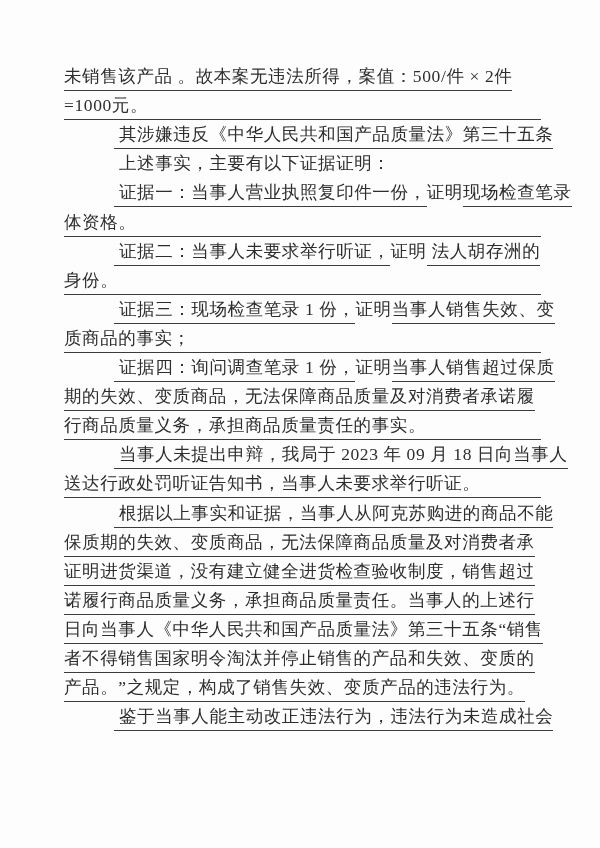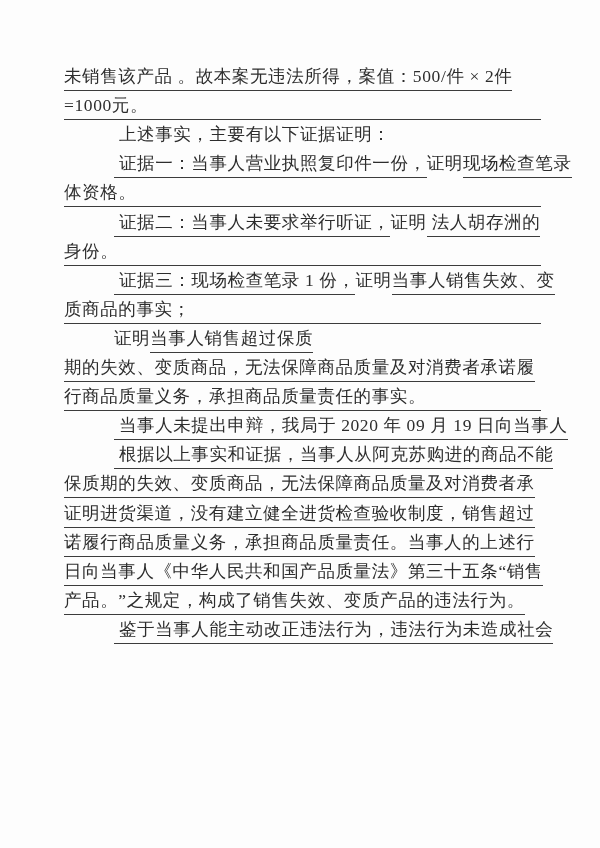--- a/index.html
+++ b/index.html
@@ -48,32 +48,35 @@
     border-bottom: 1.4px solid #3c3c3c;
   }
 </style>
 </head>
 <body>
 
 <div class="page">
   <div class="doc">
       <div class="line"><span class="seg u">未销售该产品 。故本案无违法所得，案值：500/件 × 2件</span></div>
       <div class="line"><span class="seg u">=1000元。</span><span class="fillseg"></span></div>
+      <div class="line"><span class="ind"></span><span class="seg u"> 其涉嫌违反《中华人民共和国产品质量法》第三十五条</span></div>
       <div class="line"><span class="ind"></span><span class="seg"> 上述事实，主要有以下证据证明：</span></div>
       <div class="line"><span class="ind"></span><span class="seg u"> 证据一：当事人营业执照复印件一份，</span><span class="seg">证明</span><span class="seg u">现场检查笔录</span></div>
       <div class="line"><span class="seg u">体资格。</span><span class="fillseg"></span></div>
       <div class="line"><span class="ind"></span><span class="seg u"> 证据二：当事人未要求举行听证，</span><span class="seg">证明</span><span class="seg u"> 法人胡存洲的</span></div>
       <div class="line"><span class="seg u">身份。</span><span class="fillseg"></span></div>
       <div class="line"><span class="ind"></span><span class="seg u"> 证据三：现场检查笔录 1 份，</span><span class="seg">证明</span><span class="seg u">当事人销售失效、变</span></div>
       <div class="line"><span class="seg u">质商品的事实；</span><span class="fillseg"></span></div>
-      <div class="line"><span class="ind"></span><span class="seg">证明</span><span class="seg u">当事人销售超过保质</span></div>
+      <div class="line"><span class="ind"></span><span class="seg u"> 证据四：询问调查笔录 1 份，</span><span class="seg">证明</span><span class="seg u">当事人销售超过保质</span></div>
       <div class="line"><span class="seg u">期的失效、变质商品，无法保障商品质量及对消费者承诺履</span></div>
       <div class="line"><span class="seg u">行商品质量义务，承担商品质量责任的事实。</span><span class="fillseg"></span></div>
-      <div class="line"><span class="ind"></span><span class="seg u"> 当事人未提出申辩，我局于 2020 年 09 月 19 日向当事人</span></div>
+      <div class="line"><span class="ind"></span><span class="seg u"> 当事人未提出申辩，我局于 2023 年 09 月 18 日向当事人</span></div>
+      <div class="line"><span class="seg u">送达行政处罚听证告知书，当事人未要求举行听证。</span><span class="fillseg"></span></div>
       <div class="line"><span class="ind"></span><span class="seg u"> 根据以上事实和证据，当事人从阿克苏购进的商品不能</span></div>
       <div class="line"><span class="seg u">保质期的失效、变质商品，无法保障商品质量及对消费者承</span></div>
       <div class="line"><span class="seg u">证明进货渠道，没有建立健全进货检查验收制度，销售超过</span></div>
       <div class="line"><span class="seg u">诺履行商品质量义务，承担商品质量责任。当事人的上述行</span></div>
       <div class="line"><span class="seg u">日向当事人《中华人民共和国产品质量法》第三十五条“销售</span></div>
+      <div class="line"><span class="seg u">者不得销售国家明令淘汰并停止销售的产品和失效、变质的</span></div>
       <div class="line"><span class="seg u">产品。”之规定，构成了销售失效、变质产品的违法行为。</span></div>
       <div class="line"><span class="ind"></span><span class="seg u"> 鉴于当事人能主动改正违法行为，违法行为未造成社会</span></div>
     </div>
 </div>
 
 </body></html>

